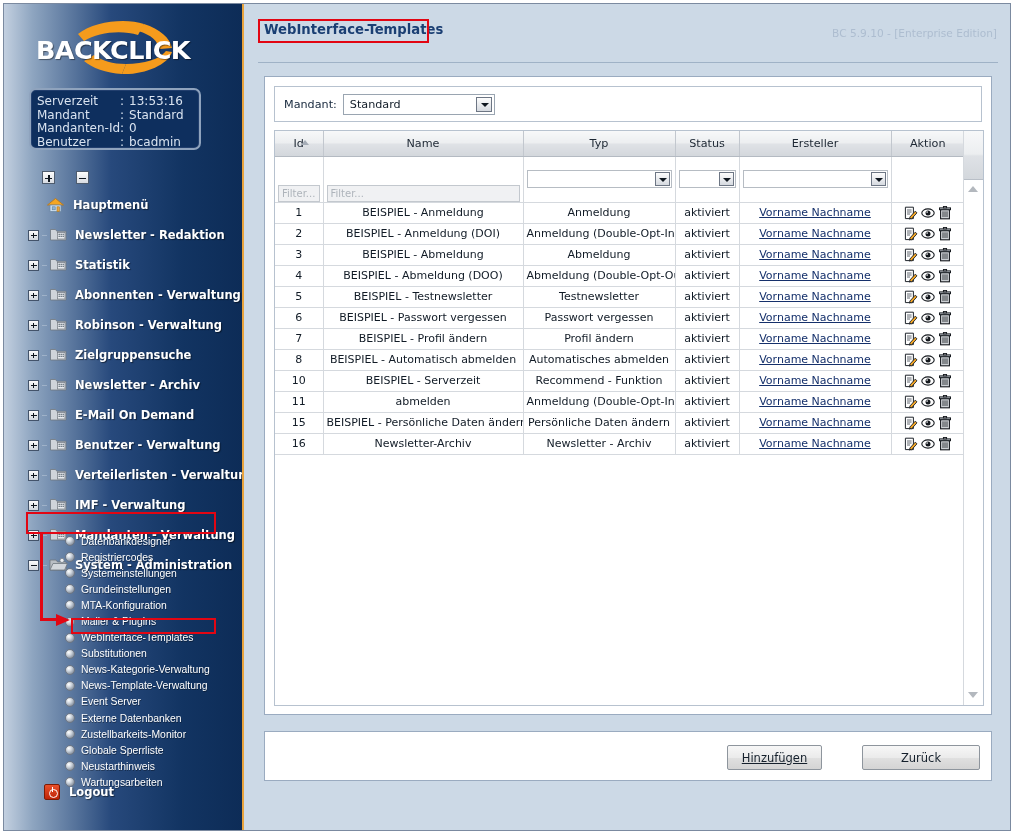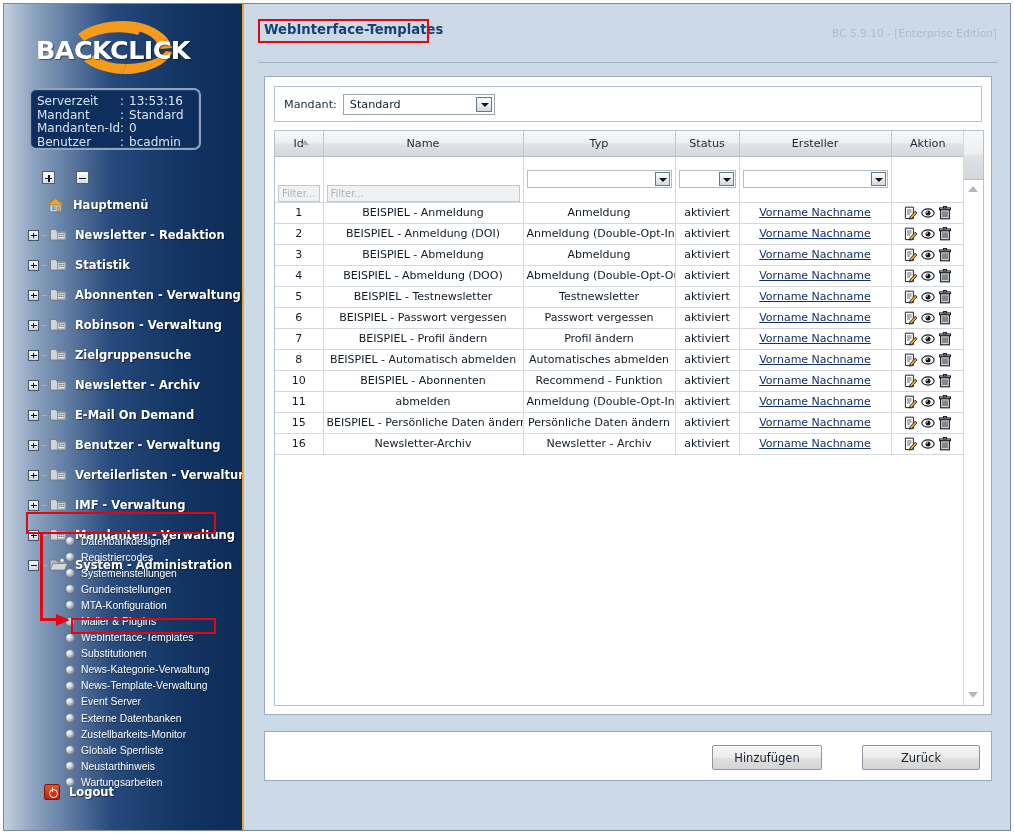--- a/index.html
+++ b/index.html
@@ -401,21 +401,21 @@
     height: 25px;
     background: linear-gradient(to bottom,#f7f7f7 0%,#ebebeb 50%,#e0e0e0 51%,#d4d4d4 100%);
     border: 1px solid #8e959d;
     border-radius: 2px;
     font-size: 11.5px;
     color: #15202c;
     font-family: "DejaVu Sans", sans-serif;
     display: flex; align-items: center; justify-content: center;
     cursor: pointer;
   }
-  .btn-add { right: 169px; width: 110px; }
+  .btn-add { right: 169px; width: 95px; text-decoration: underline; }
   .btn-back { right: 11px; width: 118px; }
 </style>
 </head>
 <body>
 
 <div id="app">
   <div class="outer-frame">
 
     <div class="sidebar">
 
@@ -1098,21 +1098,21 @@
                             <path d="M5 5.3 V11.2"></path>
                             <path d="M7 5.3 V11.2"></path>
                             <path d="M9 5.3 V11.2"></path>
                           </g>
                         </svg></span>
                     </div>
                   </td>
                 </tr>
                 <tr>
                   <td class="c-id">10</td>
-                  <td>BEISPIEL - Abonnenten</td>
+                  <td>BEISPIEL - Serverzeit</td>
                   <td>Recommend - Funktion</td>
                   <td>aktiviert</td>
                   <td><span class="creator-link">Vorname Nachname</span></td>
                   <td style="border-right: none;">
                     <div class="actions">
                       <span class="act-ico"><svg width="14" height="14" viewBox="0 0 14 14">
                           <path d="M1.4 1.2 L9.4 1.2 L9.4 12.6 L1.4 12.6 Z" fill="#ffffff" stroke="#20262d" stroke-width="1"></path>
                           <g stroke="#3a424b" stroke-width="0.8">
                             <path d="M3 4 H7.6"></path>
                             <path d="M3 6 H7.6"></path>

